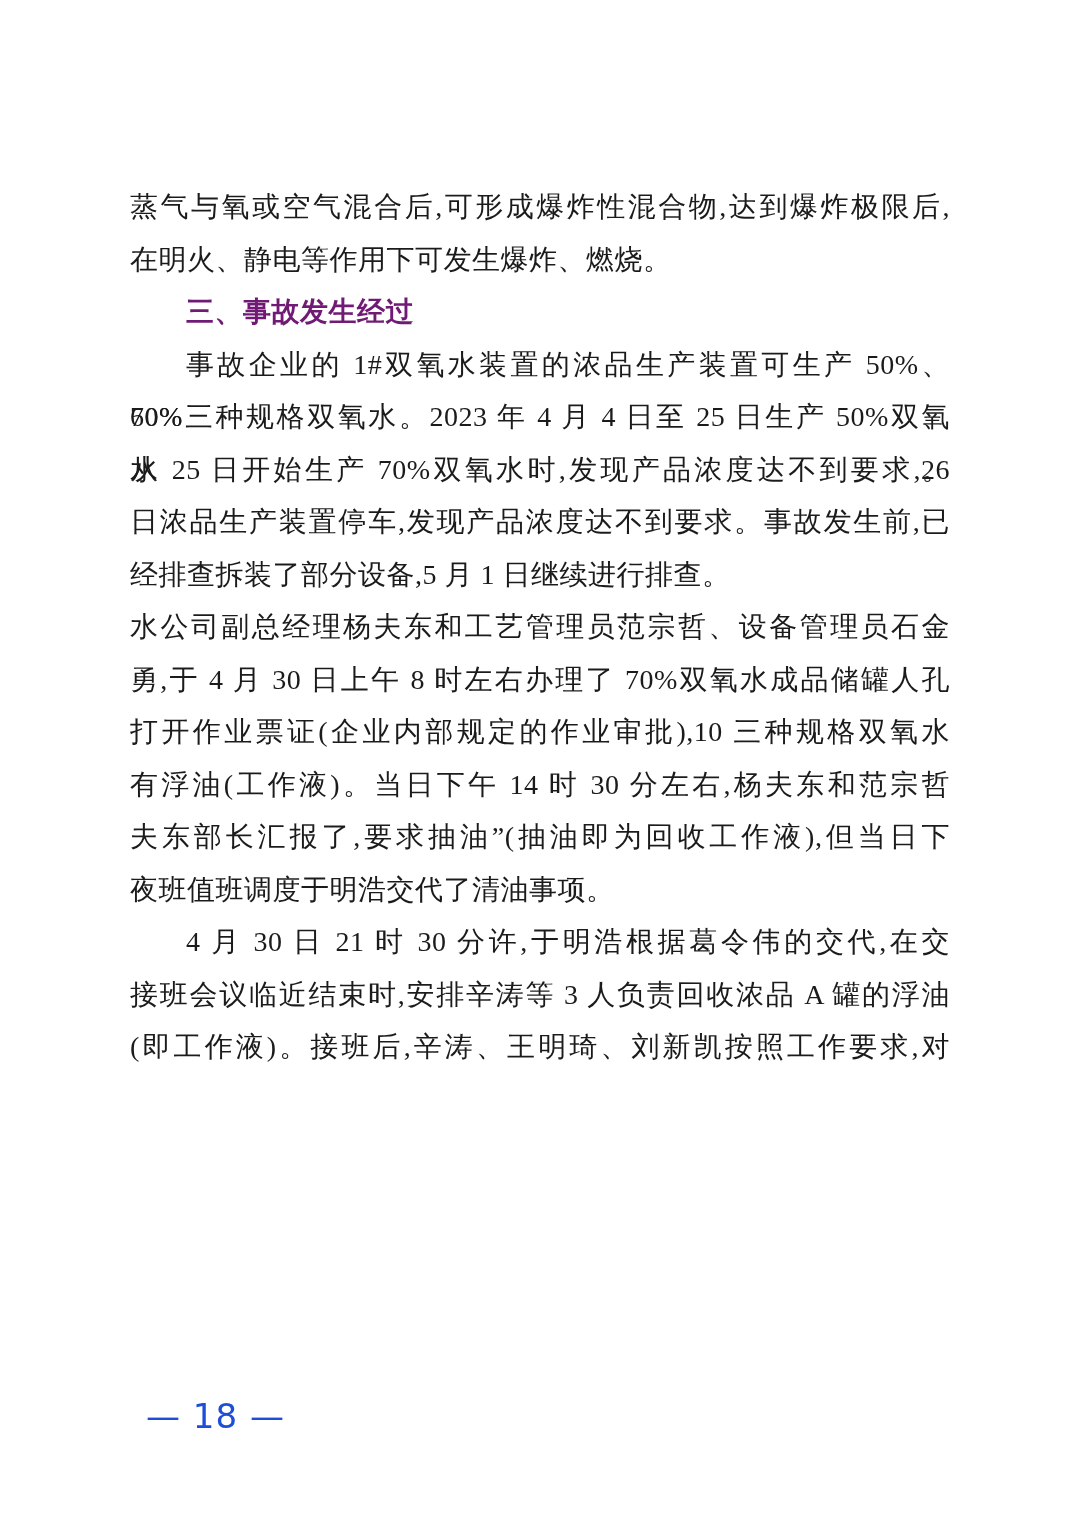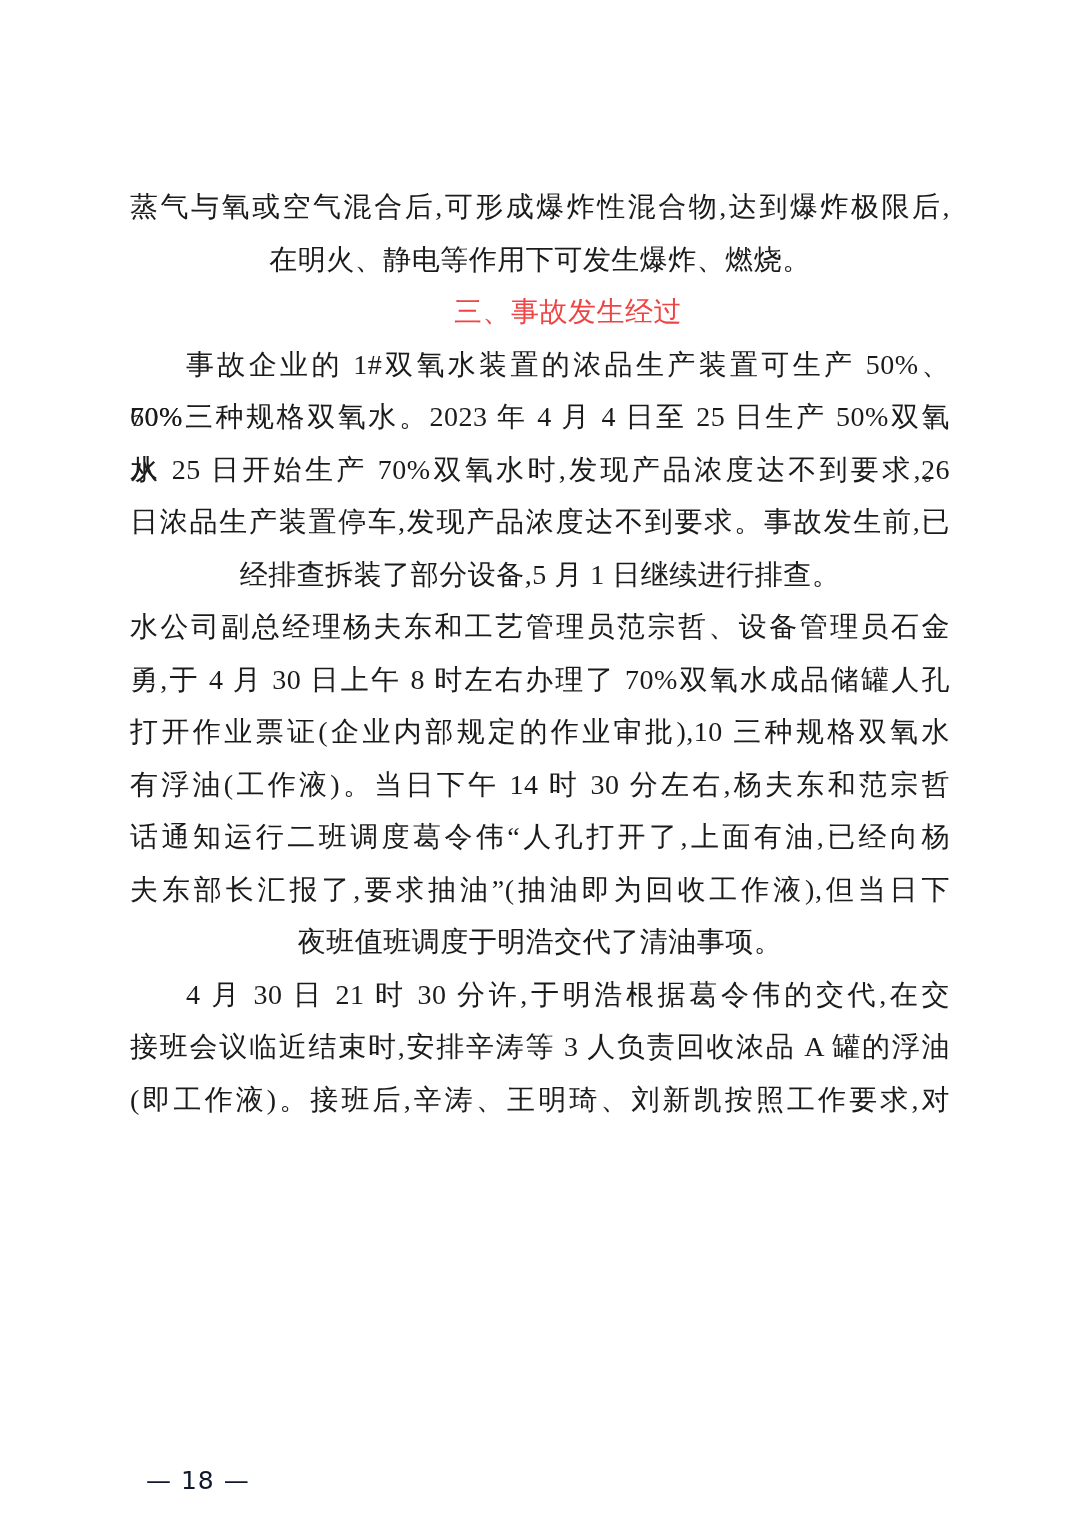--- a/index.html
+++ b/index.html
@@ -21,64 +21,63 @@
     position: absolute;
     left: 130px;
     top: 181px;
     width: 820px;
   }
   .line {
     font-size: 28px;
     height: 52.5px;
     line-height: 52.5px;
     letter-spacing: 0.5px;
-    text-align: center;
+    text-align: left;
   }
   .line.justify {
     text-align: justify;
     text-align-last: justify;
     font-family: Liberation Serif, serif;
   }
   .line.indent {
     text-indent: 2em;
   }
   .line.heading {
     font-family: "Liberation Sans", "DejaVu Sans", sans-serif;
-    font-weight: 400;
-    color: #ef4444;
+    font-weight: 700;
+    color: #701a75;
   }
   .footer {
     position: absolute;
     left: 146px;
-    top: 1464px;
+    top: 1399px;
     font-family: "DejaVu Sans", "Liberation Sans", sans-serif;
-    font-size: 25px;
+    font-size: 34px;
     line-height: 34px;
-    color: #0f172a;
+    color: #1d4ed8;
     letter-spacing: 1px;
   }
 </style>
 </head>
 <body>
 
 <div class="page">
   <main class="content" id="body-text">
       <div class="line justify">蒸气与氧或空气混合后,可形成爆炸性混合物,达到爆炸极限后,</div>
       <div class="line">在明火、静电等作用下可发生爆炸、燃烧。</div>
       <div class="line heading indent">三、事故发生经过</div>
       <div class="line indent justify">事故企业的 1#双氧水装置的浓品生产装置可生产 50%、60%、</div>
       <div class="line justify">70%三种规格双氧水。2023 年 4 月 4 日至 25 日生产 50%双氧水。</div>
       <div class="line justify">从 25 日开始生产 70%双氧水时,发现产品浓度达不到要求,26</div>
       <div class="line justify">日浓品生产装置停车,发现产品浓度达不到要求。事故发生前,已</div>
       <div class="line">经排查拆装了部分设备,5 月 1 日继续进行排查。</div>
       <div class="line justify">水公司副总经理杨夫东和工艺管理员范宗哲、设备管理员石金</div>
       <div class="line justify">勇,于 4 月 30 日上午 8 时左右办理了 70%双氧水成品储罐人孔</div>
       <div class="line justify">打开作业票证(企业内部规定的作业审批),10 三种规格双氧水</div>
       <div class="line justify">有浮油(工作液)。当日下午 14 时 30 分左右,杨夫东和范宗哲</div>
-      <div class="line justify">话通知运行二班调度葛令伟“人孔打开了,上面有油,已经向杨</div>
       <div class="line justify">夫东部长汇报了,要求抽油”(抽油即为回收工作液),但当日下</div>
       <div class="line">夜班值班调度于明浩交代了清油事项。</div>
       <div class="line indent justify">4 月 30 日 21 时 30 分许,于明浩根据葛令伟的交代,在交</div>
       <div class="line justify">接班会议临近结束时,安排辛涛等 3 人负责回收浓品 A 罐的浮油</div>
       <div class="line justify">(即工作液)。接班后,辛涛、王明琦、刘新凯按照工作要求,对</div>
     </main>
   <footer class="footer">— 18 —</footer>
 </div>
 
 </body></html>

